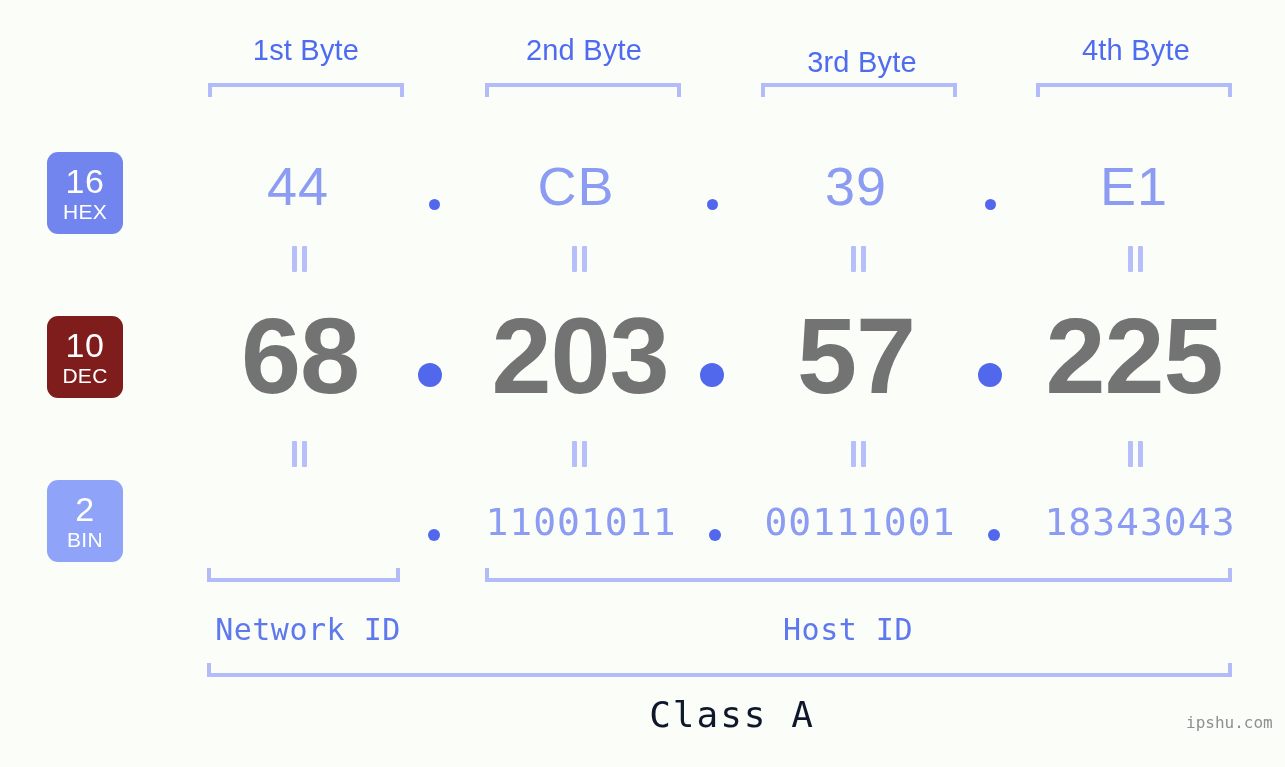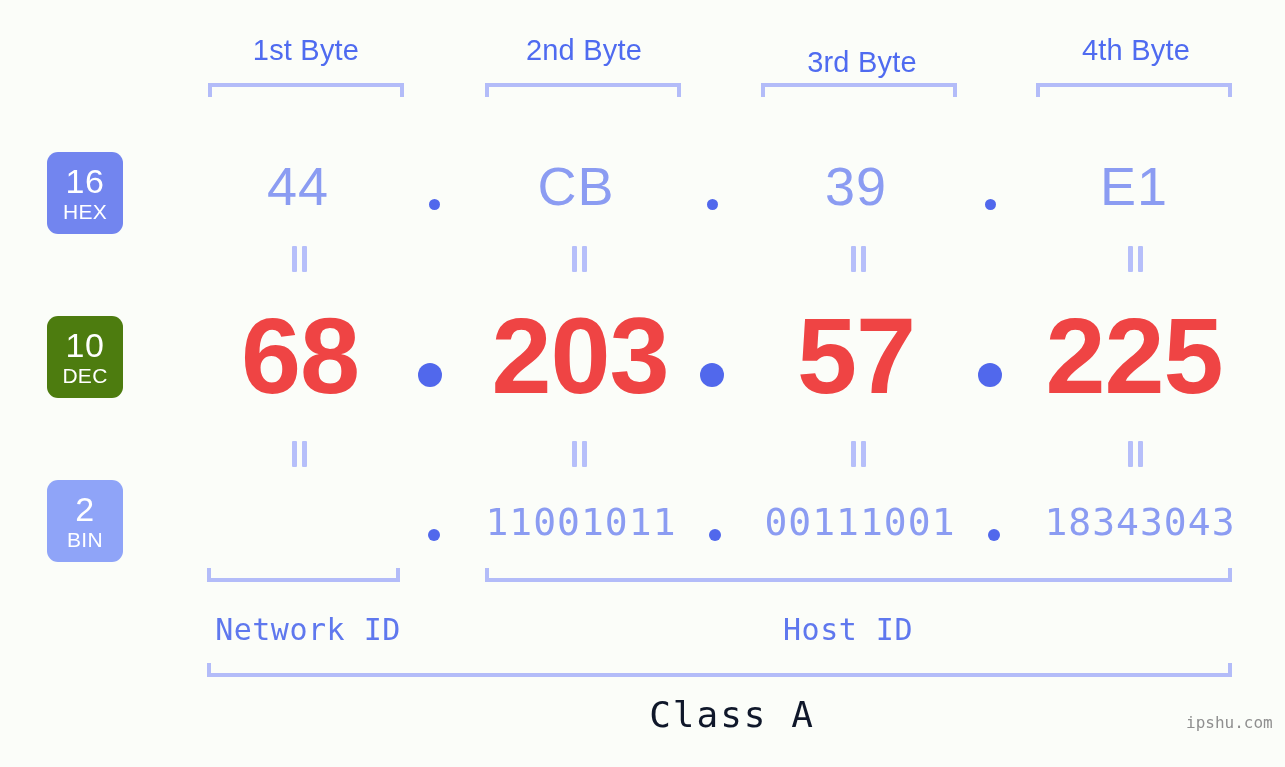--- a/index.html
+++ b/index.html
@@ -69,21 +69,21 @@
     font-weight: 400;
     letter-spacing: 0.5px;
   }
   .badge .nm {
     font-size: 21px;
     font-weight: 400;
     margin-top: 3px;
     letter-spacing: 0.3px;
   }
   .badge-hex { background: #7285ef; }
-  .badge-dec { background: #4d7c0f; }
+  .badge-dec { background: #7f1d1d; }
   .badge-bin { background: #8fa4f8; }
 
   
   .hex-val {
     position: absolute;
     font-size: 54px;
     color: #8b9cf2;
     font-family: "Liberation Sans", sans-serif;
     text-align: center;
     white-space: nowrap;
@@ -112,21 +112,21 @@
     border-radius: 1px;
   }
   .eqmark span.b1 { left: 2px; }
   .eqmark span.b2 { left: 12px; }
 
   
   .dec-val {
     position: absolute;
     font-size: 108px;
     font-weight: bold;
-    color: #ef4444;
+    color: #737373;
     font-family: "Liberation Sans", sans-serif;
     text-align: center;
     white-space: nowrap;
     letter-spacing: -1px;
   }
   .dec-dot {
     position: absolute;
     width: 24px;
     height: 24px;
     border-radius: 50%;

